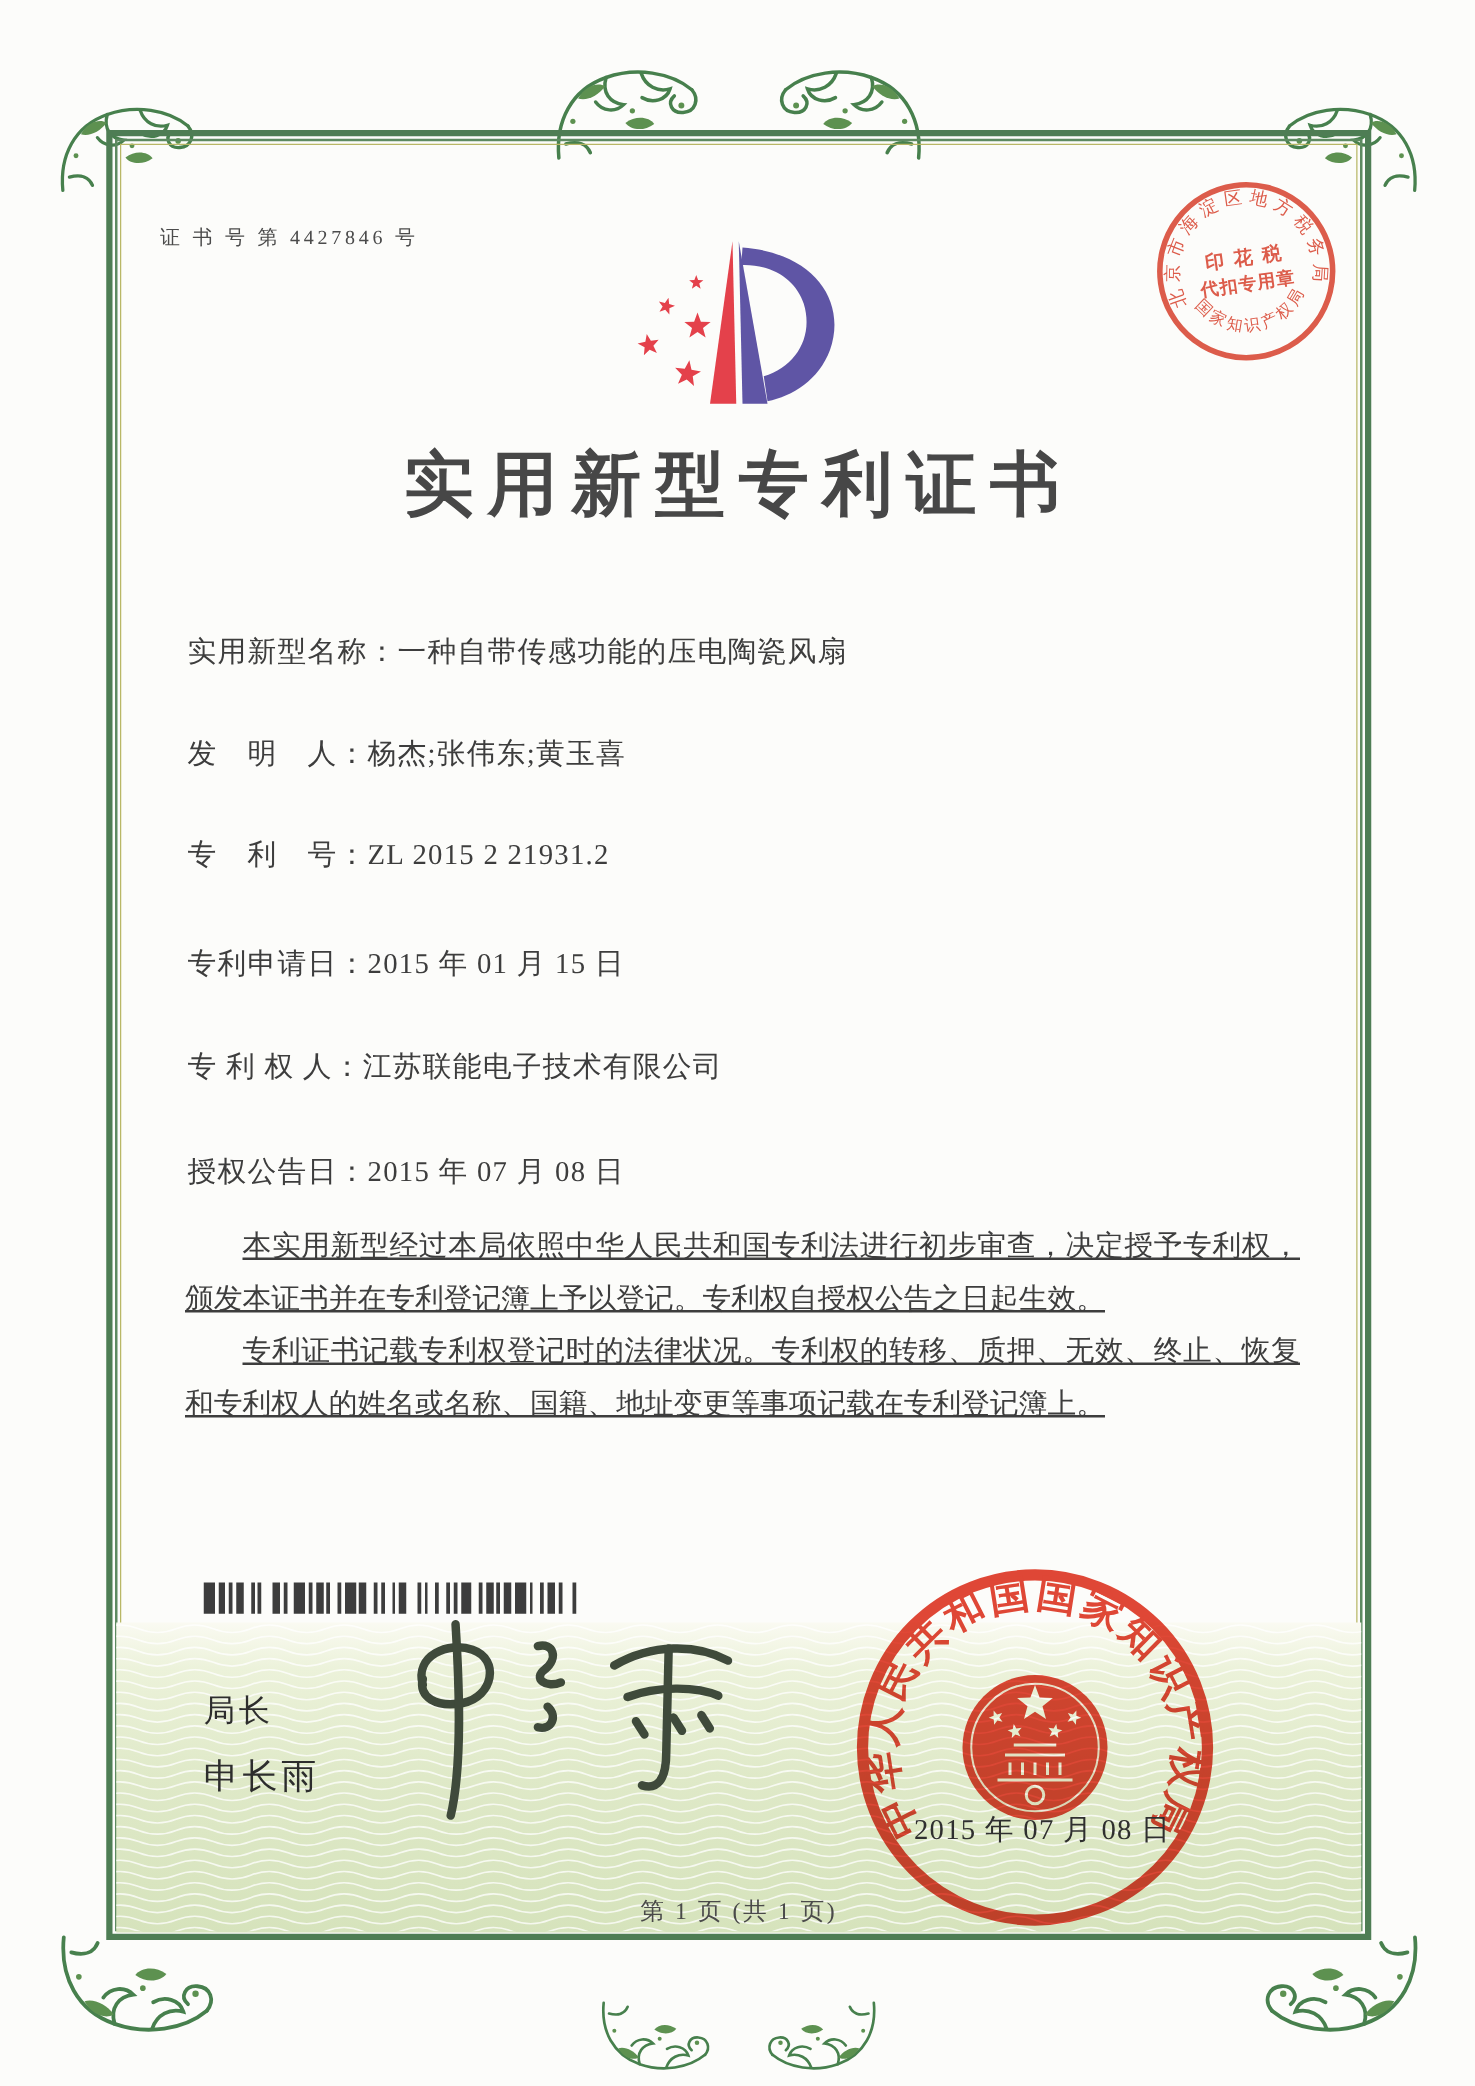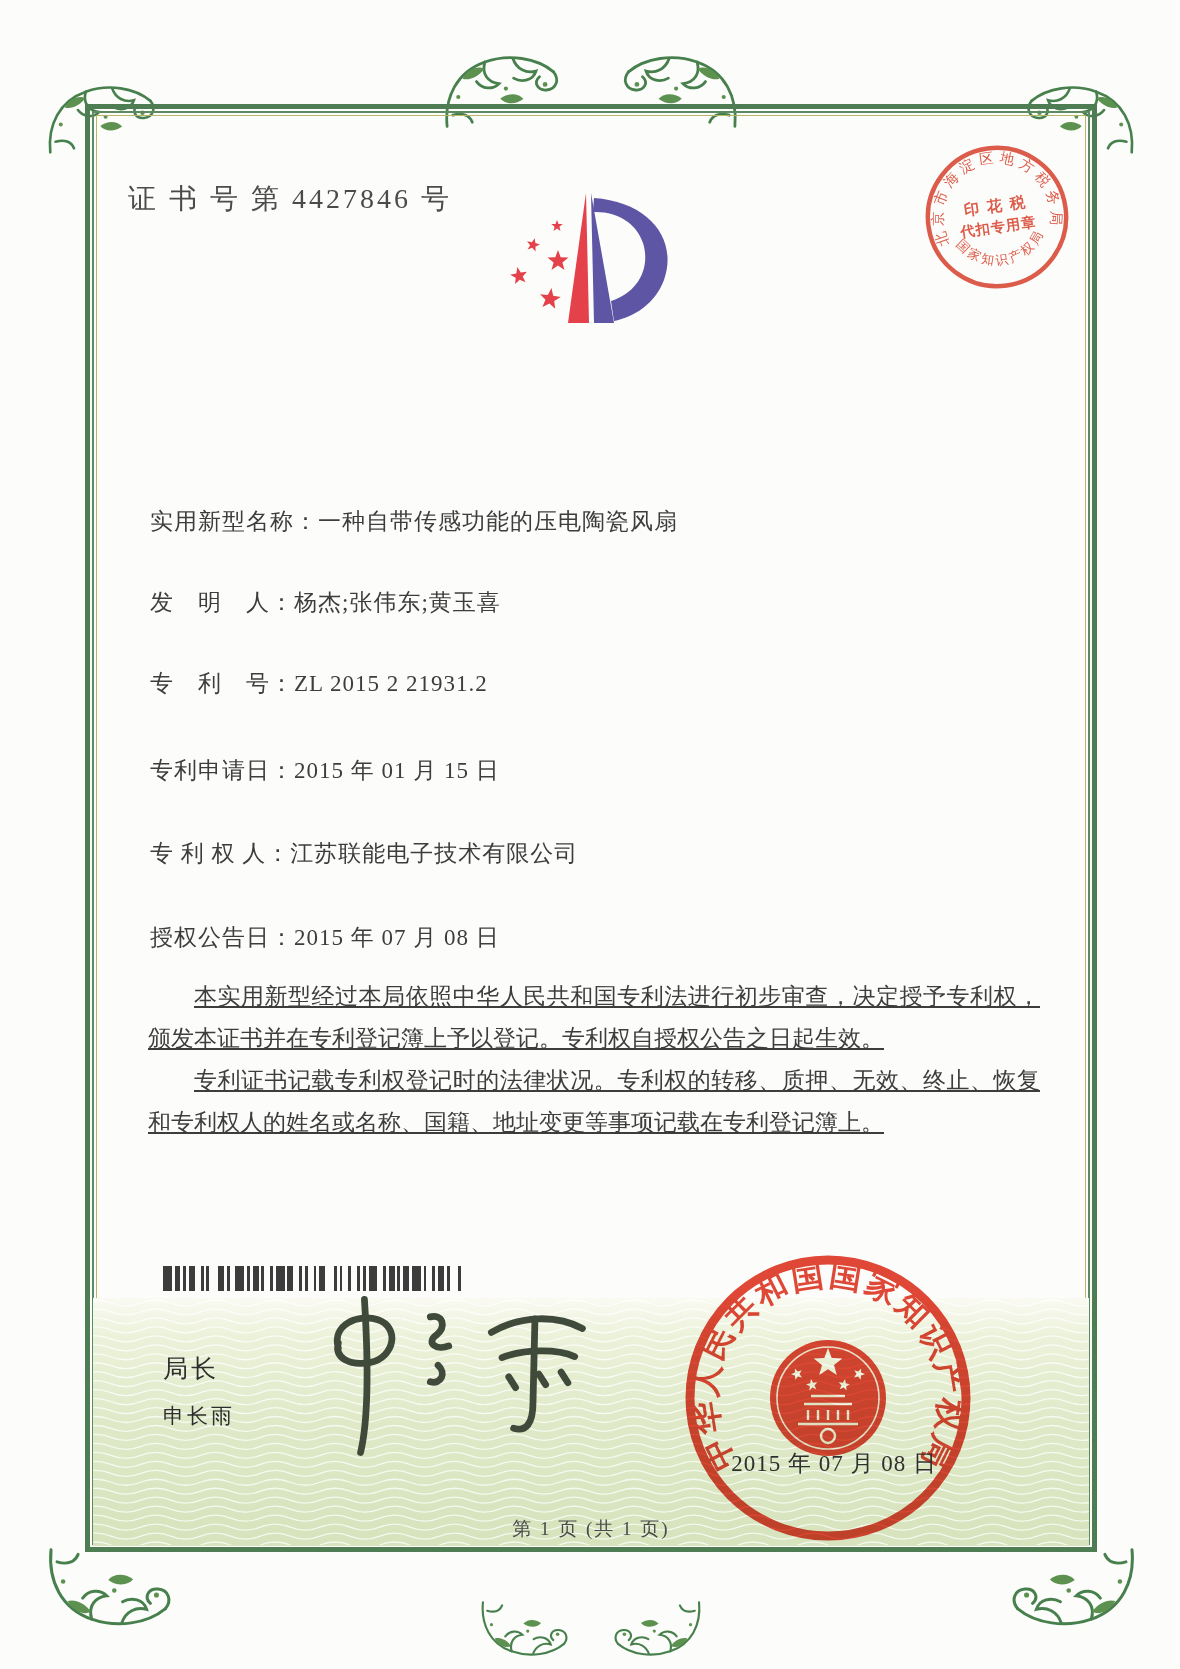--- a/index.html
+++ b/index.html
@@ -10,21 +10,21 @@
     color:#3a3a3a;
   }
   
   .frame{position:absolute;left:85px;top:104px;width:1012px;height:1448px;
          border:5px solid #4e7d54;box-sizing:border-box;}
   .frame-mid{position:absolute;inset:2px;border:2px solid #5d8a60;}
   .frame-in{position:absolute;inset:2px;border:1px solid #b9b766;}
   
   .orn{position:absolute;pointer-events:none;}
   
-  .cert-no{position:absolute;left:128px;top:180px;font-size:28px;letter-spacing:3px;color:#4b4b4b;}
+  .cert-no{position:absolute;left:128px;top:180px;font-size:16px;letter-spacing:3px;color:#4b4b4b;}
   .logo{position:absolute;left:498px;top:182px;}
   .tax-stamp{position:absolute;left:918px;top:138px;transform:rotate(-8deg);opacity:.92;mix-blend-mode:multiply;}
   .title{position:absolute;left:85px;top:350px;width:1012px;text-align:center;
          font-size:56px;font-weight:bold;letter-spacing:11px;color:#474747;}
   
   .field{position:absolute;left:150px;font-size:23px;letter-spacing:1px;color:#3d3d3d;white-space:nowrap;}
   .f0{top:506px}.f1{top:587px}.f2{top:668px}.f3{top:755px}.f4{top:838px}.f5{top:922px}
   
   .paras{position:absolute;left:148px;top:976px;width:892px;font-size:23px;line-height:42px;
          text-align:justify;color:#3d3d3d;text-decoration:underline;}
@@ -32,21 +32,21 @@
   
   .barcode{position:absolute;left:163px;top:1266px;height:25px;display:flex;align-items:stretch;}
   
   .panel{position:absolute;left:93px;top:1298px;width:996px;height:248px;
          background:linear-gradient(180deg,#fafaf2 0%,#ecf2da 15%,#dfe9c8 50%,#d6e3bc 100%);}
   .panel svg{position:absolute;inset:0;}
   
   .director{position:absolute;left:163px;top:1352px;font-family:"Liberation Sans","DejaVu Sans",sans-serif;
             font-size:25px;color:#2d2d2d;letter-spacing:3px;}
   .director-name{position:absolute;left:163px;top:1402px;font-family:"Liberation Sans","DejaVu Sans",sans-serif;
-            font-size:21px;color:#2d2d2d;letter-spacing:3px;}
+            font-size:28px;color:#2d2d2d;letter-spacing:3px;}
   .signature{position:absolute;left:285px;top:1285px;}
   .seal{position:absolute;left:678px;top:1248px;mix-blend-mode:multiply;opacity:.93;}
   .seal-date{position:absolute;left:698px;top:1448px;width:272px;text-align:center;
              font-size:23px;letter-spacing:1px;color:#2f2f2f;}
   .footer{position:absolute;left:85px;top:1516px;width:1012px;text-align:center;
           font-size:19px;letter-spacing:2px;color:#4a4a4a;}
 </style>
 </head>
 <body>
 
@@ -132,20 +132,21 @@
     <text font-size="14.5" letter-spacing="5" fill="#dd4f3c">
       <textPath href="#ts-top" startOffset="50%" text-anchor="middle">北京市海淀区地方税务局</textPath>
     </text>
     <text x="80" y="74" text-anchor="middle" font-size="15.5" font-weight="bold" letter-spacing="2" fill="#dd4f3c">印 花 税</text>
     <text x="80" y="95" text-anchor="middle" font-size="14.5" font-weight="bold" letter-spacing="1" fill="#dd4f3c">代扣专用章</text>
     <text font-size="13" letter-spacing="2.5" fill="#dd4f3c">
       <textPath href="#ts-bot" startOffset="50%" text-anchor="middle">国家知识产权局</textPath>
     </text>
   </svg>
 
+  <div class="title">实用新型专利证书</div>
 
   <div class="field f1"><span>发　明　人：</span><span>杨杰;张伟东;黄玉喜</span></div>
   <div class="field f0"><span>实用新型名称：</span><span>一种自带传感功能的压电陶瓷风扇</span></div>
   <div class="field f2"><span>专　利　号：</span><span>ZL 2015 2 21931.2</span></div>
   <div class="field f3"><span>专利申请日：</span><span>2015 年 01 月 15 日</span></div>
   <div class="field f4"><span>专 利 权 人：</span><span>江苏联能电子技术有限公司</span></div>
   <div class="field f5"><span>授权公告日：</span><span>2015 年 07 月 08 日</span></div>
 
   <div class="paras">
     <p>本实用新型经过本局依照中华人民共和国专利法进行初步审查，决定授予专利权，颁发本证书并在专利登记簿上予以登记。专利权自授权公告之日起生效。</p>

